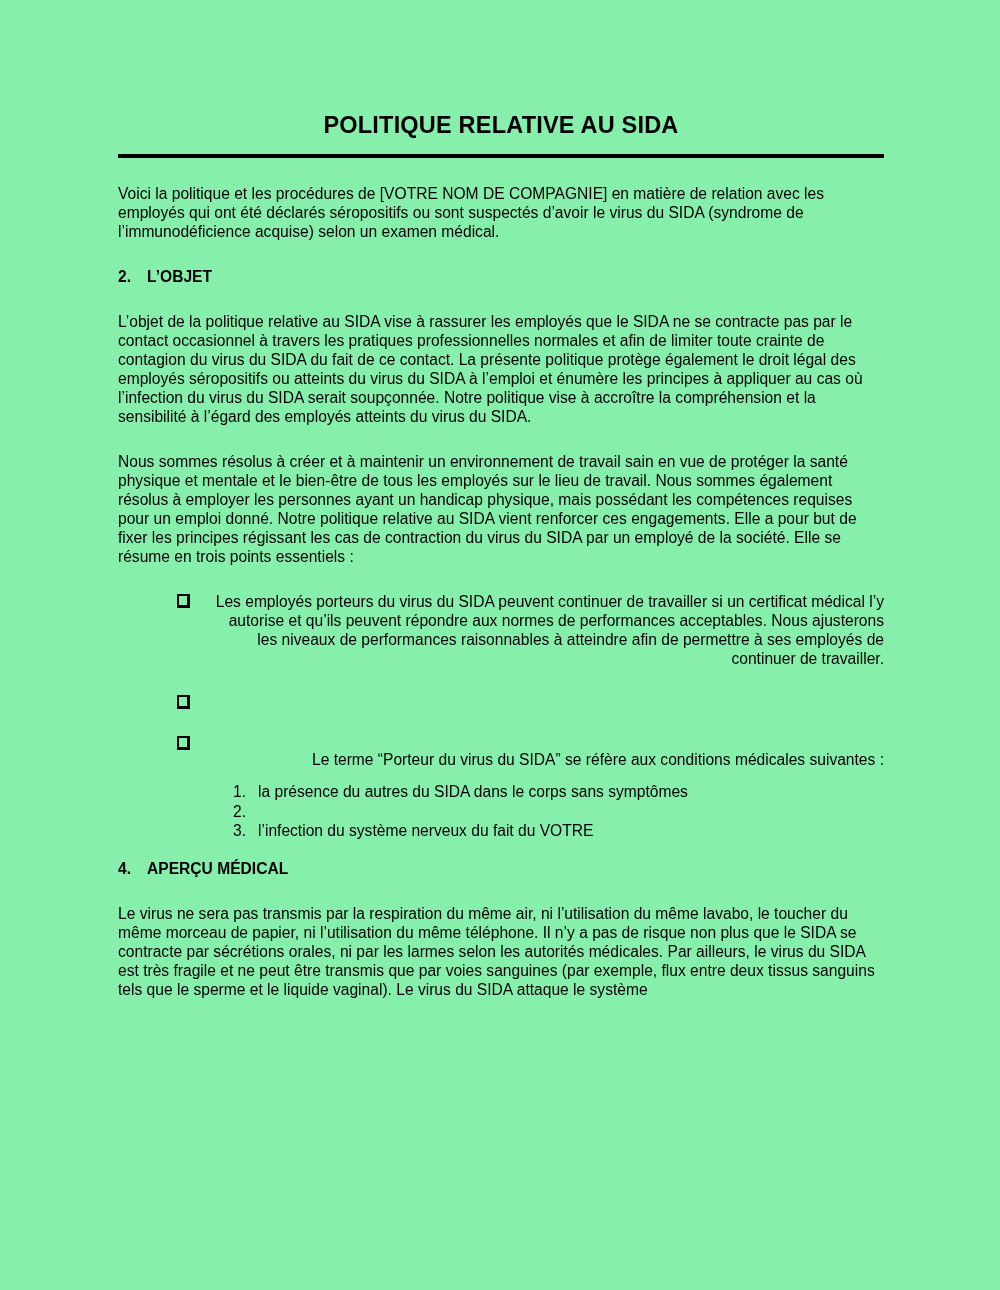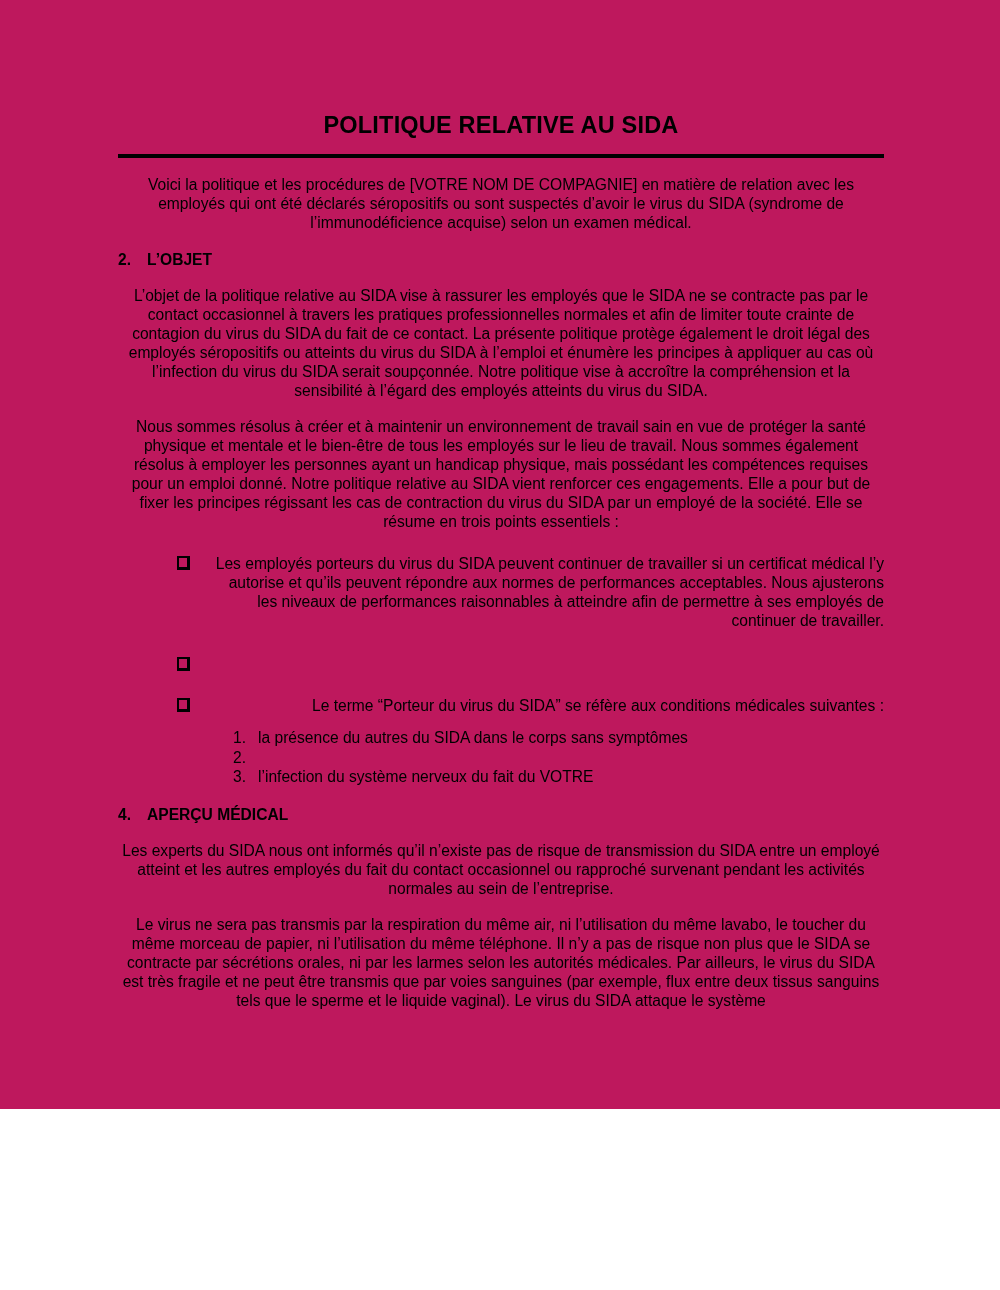--- a/index.html
+++ b/index.html
@@ -3,22 +3,22 @@
 <meta charset="utf-8">
 <style>
   html, body {
     margin: 0;
     padding: 0;
     background: #ffffff;
   }
   .page {
     position: relative;
     width: 1000px;
-    height: 1109px;
-    background: #be185d;
+    height: 1290px;
+    background: #86efac;
     color: #000000;
     font-family: "Liberation Sans", "DejaVu Sans", sans-serif;
     font-size: 15.6px;
     line-height: 19px;
     box-sizing: border-box;
     padding: 0 116px 0 118px;
     overflow: hidden;
   }
   .doc-title {
     padding-top: 111px;
@@ -40,29 +40,29 @@
     margin-bottom: 17px;
   }
   .sec-heading.first {
     margin-top: 45px;
   }
   .h-num {
     display: inline-block;
     min-width: 29px;
   }
   p.para {
-    margin: 17px 0;
-    text-align: center;
+    margin: 26px 0;
   }
   .bullet {
     display: flex;
     margin: 23px 0 25px 0;
   }
   .bullet.last {
     margin-bottom: 9px;
+    flex-direction: column;
   }
   .bullet .checkbox {
     flex: 0 0 auto;
     width: 8px;
     height: 9px;
     border: 2px solid #000000;
     border-right-width: 3px;
     border-bottom-width: 3px;
     margin: 2px 15px 0 59px;
   }
@@ -127,17 +127,16 @@
       </div>
       <div class="numrow">
         <span class="n">3.</span>
         <span class="ntext">l’infection du système nerveux du fait du VOTRE</span>
       </div>
     </div>
   </div>
 
   <div class="section">
     <div class="sec-heading"><span class="h-num">4.</span><span class="h-text">APERÇU MÉDICAL</span></div>
-    <p class="para">Les experts du SIDA nous ont informés qu’il n’existe pas de risque de transmission du SIDA entre un employé atteint et les autres employés du fait du contact occasionnel ou rapproché survenant pendant les activités normales au sein de l’entreprise.</p>
     <p class="para">Le virus ne sera pas transmis par la respiration du même air, ni l’utilisation du même lavabo, le toucher du même morceau de papier, ni l’utilisation du même téléphone. Il n’y a pas de risque non plus que le SIDA se contracte par sécrétions orales, ni par les larmes selon les autorités médicales. Par ailleurs, le virus du SIDA est très fragile et ne peut être transmis que par voies sanguines (par exemple, flux entre deux tissus sanguins tels que le sperme et le liquide vaginal). Le virus du SIDA attaque le système</p>
   </div>
 
 </div>
 
 </body></html>

